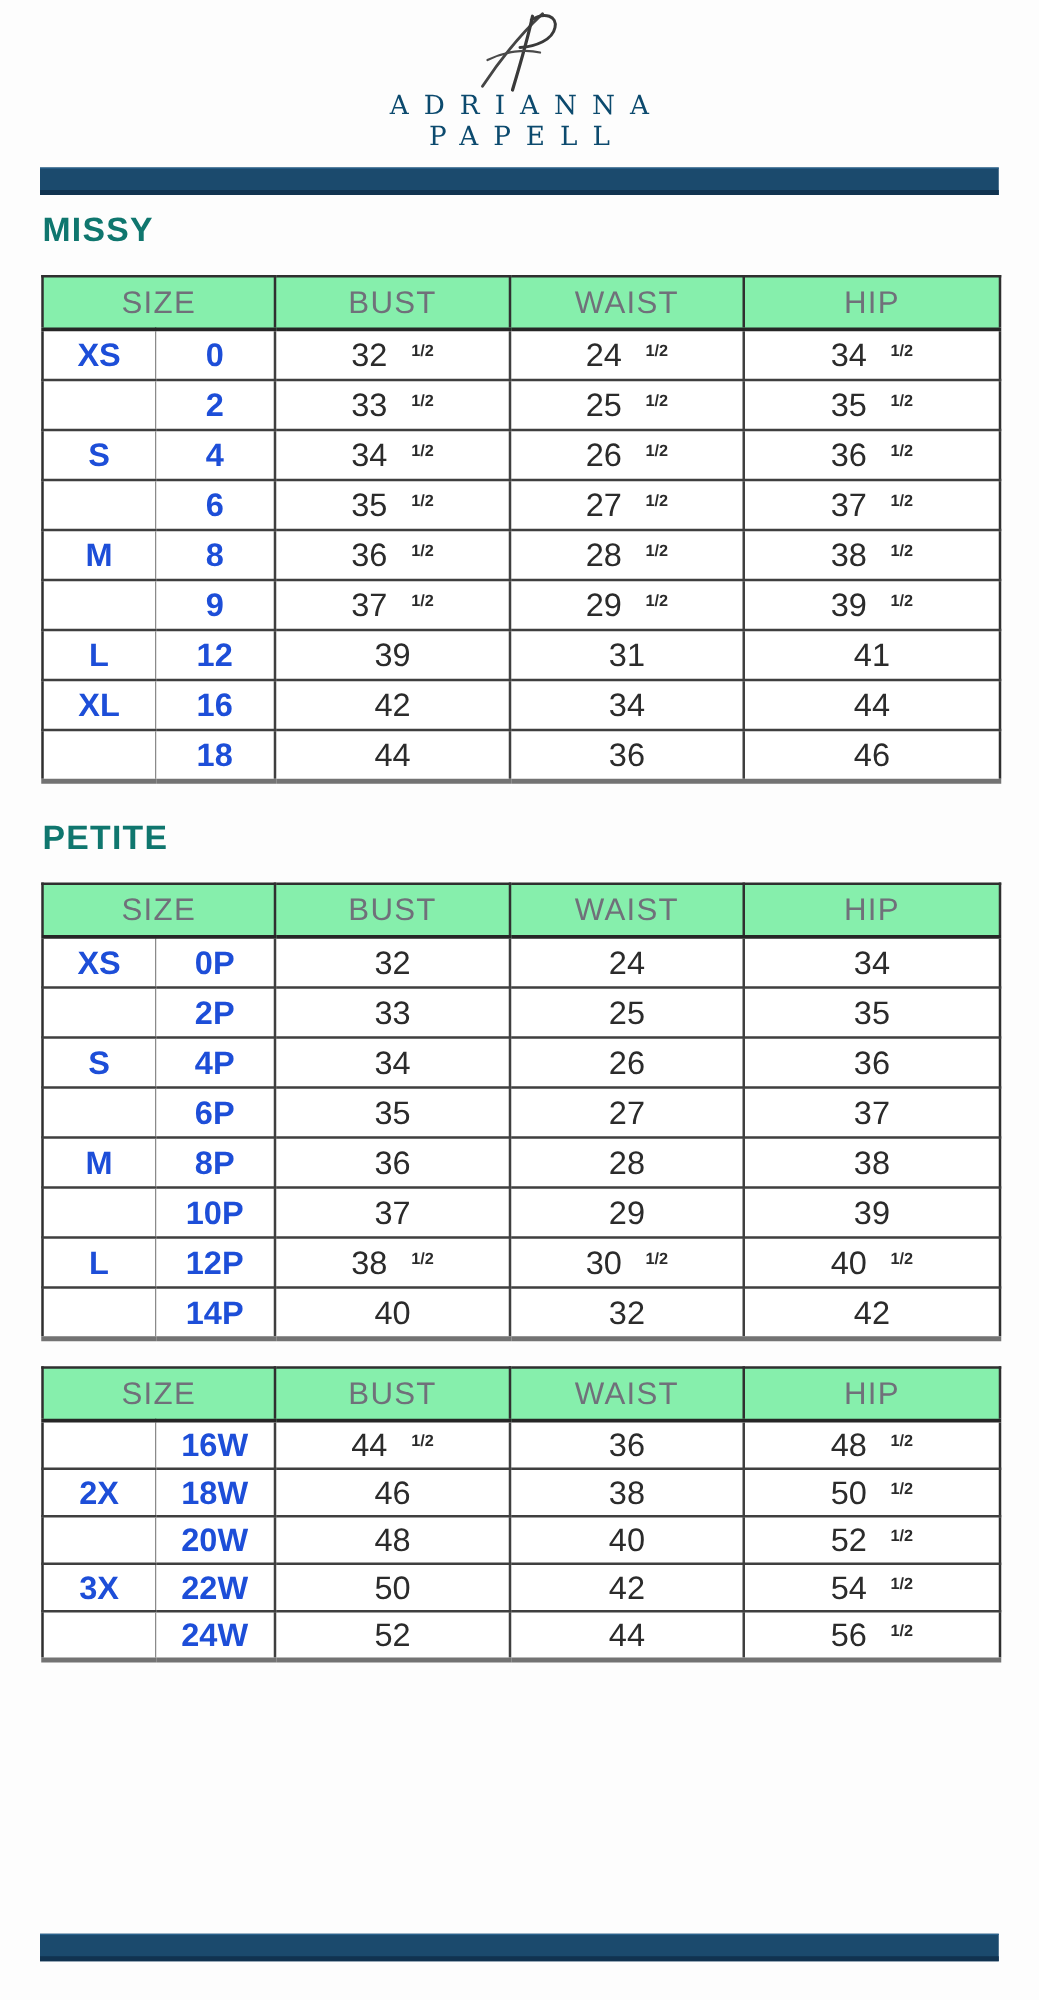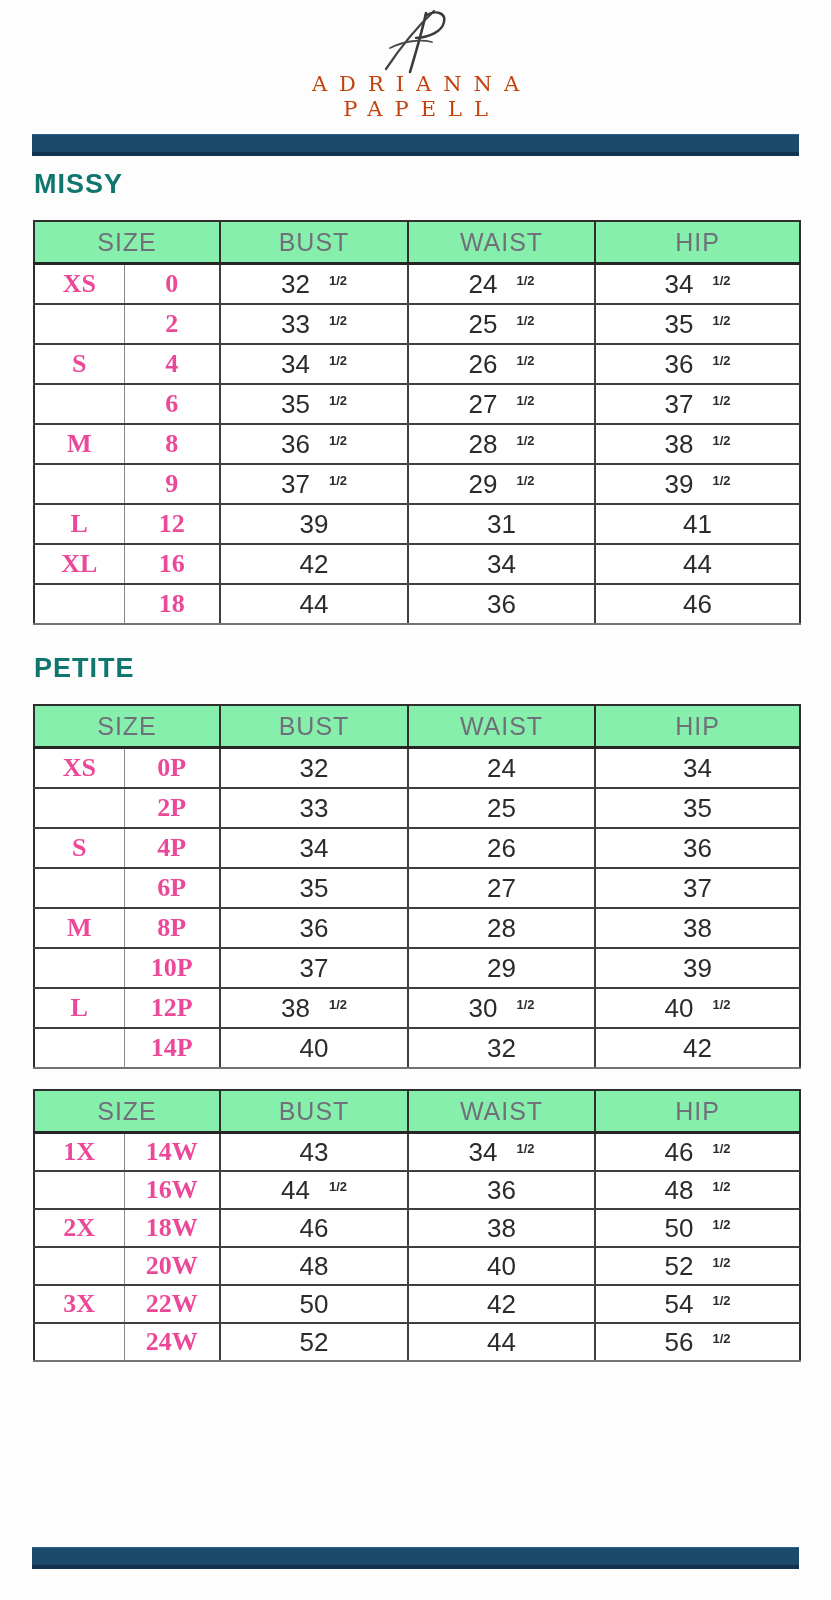--- a/index.html
+++ b/index.html
@@ -4,21 +4,21 @@
 <style>
   html,body{margin:0;padding:0;background:#ffffff;}
   .page{
     width:831px;height:1600px;margin:0 auto;background:#fdfdfd;
     font-family:"Liberation Sans", sans-serif;color:#1a1a1a;
     overflow:hidden;position:relative;
   }
   
   .brand{ text-align:center; padding-top:6px; }
   .monogram{ display:block; margin:0 auto; }
-  .brand-name{ line-height:1; color:#c2410c; }
+  .brand-name{ line-height:1; color:#0c4a6e; }
   .brand-line1{
     display:block; font-family:"DejaVu Serif", serif;
     font-size:21px; letter-spacing:12px; text-indent:12px; font-weight:400;
   }
   .brand-line2{
     display:block; font-family:"DejaVu Serif", serif;
     font-size:21px; letter-spacing:12px; text-indent:12px; margin-top:4px; font-weight:400;
   }
   
   .bar{
@@ -49,27 +49,27 @@
     background:#86efac; color:#70707a; font-weight:400;
     font-size:25px; letter-spacing:1px; height:38px;
     border:2px solid #2f2f2f; border-bottom:3px solid #262626;
   }
   table.size-table td{
     text-align:center; font-size:26px; height:38px;
     border-top:2px solid #3f3f3f; border-bottom:2px solid #3f3f3f;
     color:#2b2b2b; padding:0;
   }
   table.woman td{ height:36px; }
-  table.size-table td.alpha, table.size-table td.size{ font-weight:700; color:#ec4899;font-family:Liberation Serif, serif; }
+  table.size-table td.alpha, table.size-table td.size{ font-weight:700; color:#1d4ed8; }
   table.size-table td.alpha{ border-left:2px solid #2f2f2f; border-right:1px solid #8a8a8a; }
   table.size-table td.size { border-right:2px solid #3f3f3f; }
   table.size-table td.bust { border-right:2px solid #3f3f3f; }
   table.size-table td.waist{ border-right:2px solid #3f3f3f;text-align:center; }
   table.size-table td.hip  { border-right:2px solid #2f2f2f; }
-  table.size-table tr:last-child td{ border-bottom:2px solid #737373;border-radius:19px; }
+  table.size-table tr:last-child td{ border-bottom:4px solid #737373;border-radius:19px; }
   sup.fr{ font-size:0.5em; vertical-align:0.55em; letter-spacing:0; margin-left:19px; font-weight:700; }
 </style>
 </head>
 <body>
 
 <div class="page">
 
   <div class="brand">
     <svg class="monogram" width="96" height="68" viewBox="0 0 96 68" fill="none">
       <path d="M18 63 C32 42 50 20 66 5" stroke="#454545" stroke-width="2.3" stroke-linecap="round"></path>
@@ -257,27 +257,20 @@
     <thead>
       <tr>
         <th colspan="2">SIZE</th>
         <th>BUST</th>
         <th>WAIST</th>
         <th>HIP</th>
       </tr>
     </thead>
     <tbody>
         <tr>
-          <td class="alpha">1X</td>
-          <td class="size">14W</td>
-          <td class="bust">43</td>
-          <td class="waist">34<sup class="fr">1/2</sup></td>
-          <td class="hip">46<sup class="fr">1/2</sup></td>
-        </tr>
-        <tr>
           <td class="alpha"></td>
           <td class="size">16W</td>
           <td class="bust">44<sup class="fr">1/2</sup></td>
           <td class="waist">36</td>
           <td class="hip">48<sup class="fr">1/2</sup></td>
         </tr>
         <tr>
           <td class="alpha">2X</td>
           <td class="size">18W</td>
           <td class="bust">46</td>

